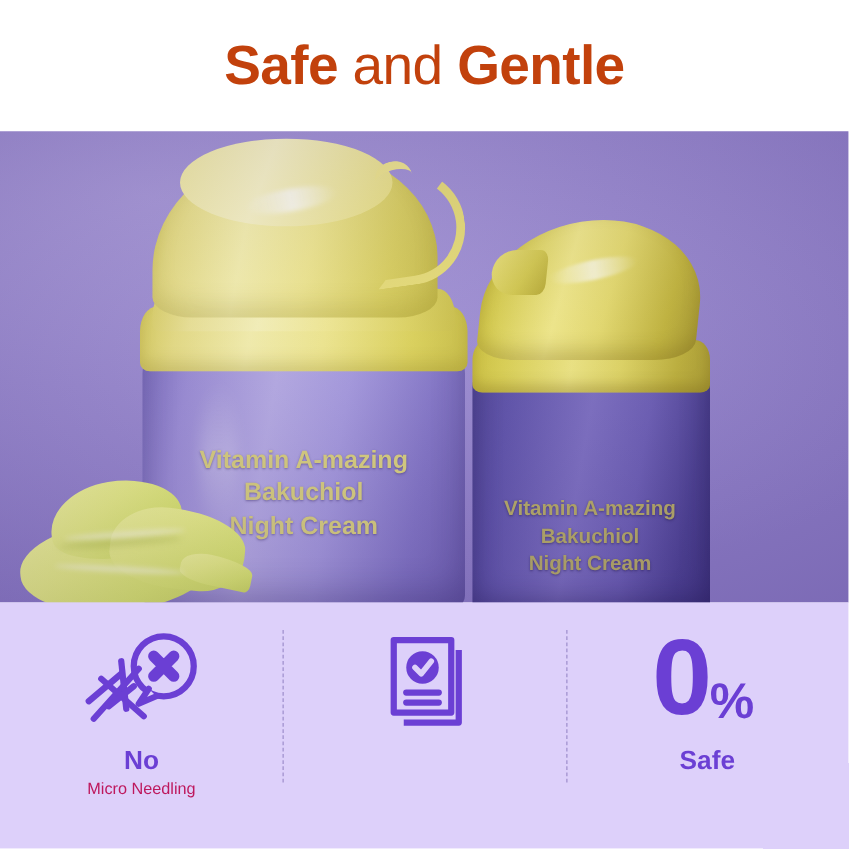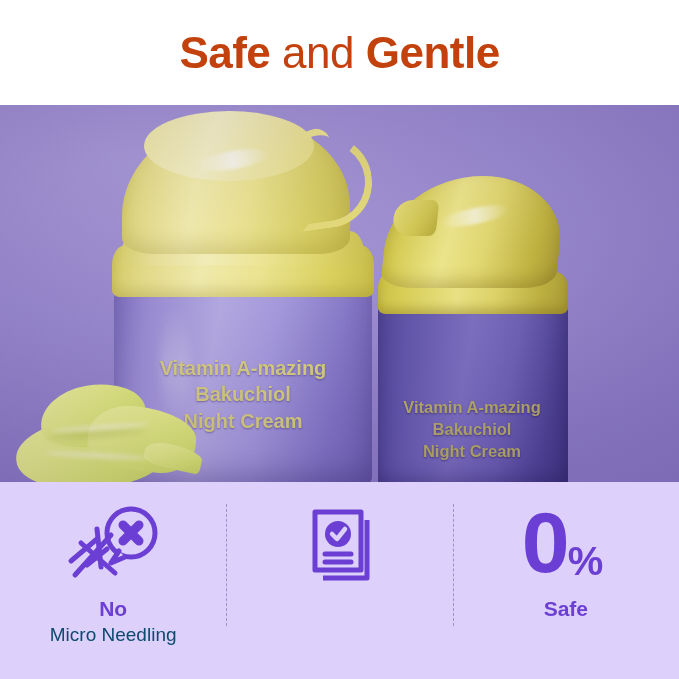--- a/index.html
+++ b/index.html
@@ -300,21 +300,21 @@
     align-items: center;
     justify-content: center;
   }
   .benefit-caption {
     margin-top: 8px;
     text-align: center;
     line-height: 1.22;
   }
   .cap-line1 { font-size: 21px; font-weight: 700; color: #6b3fd4; }
   .cap-line1 .plain { color: #111111; font-weight: 400; }
-  .cap-line2 { font-size: 19px; font-weight: 400; color: #0c4a6e; margin-top: 1px; }
+  .cap-line2 { font-size: 13px; font-weight: 400; color: #be185d; margin-top: 1px; }
 
   .zero-mark {
     position: relative;
     width: 88px; height: 80px;
   }
   .zero-mark .z-o {
     position: absolute;
     left: 0; top: 0;
     font-size: 86px;
     line-height: 74px;

